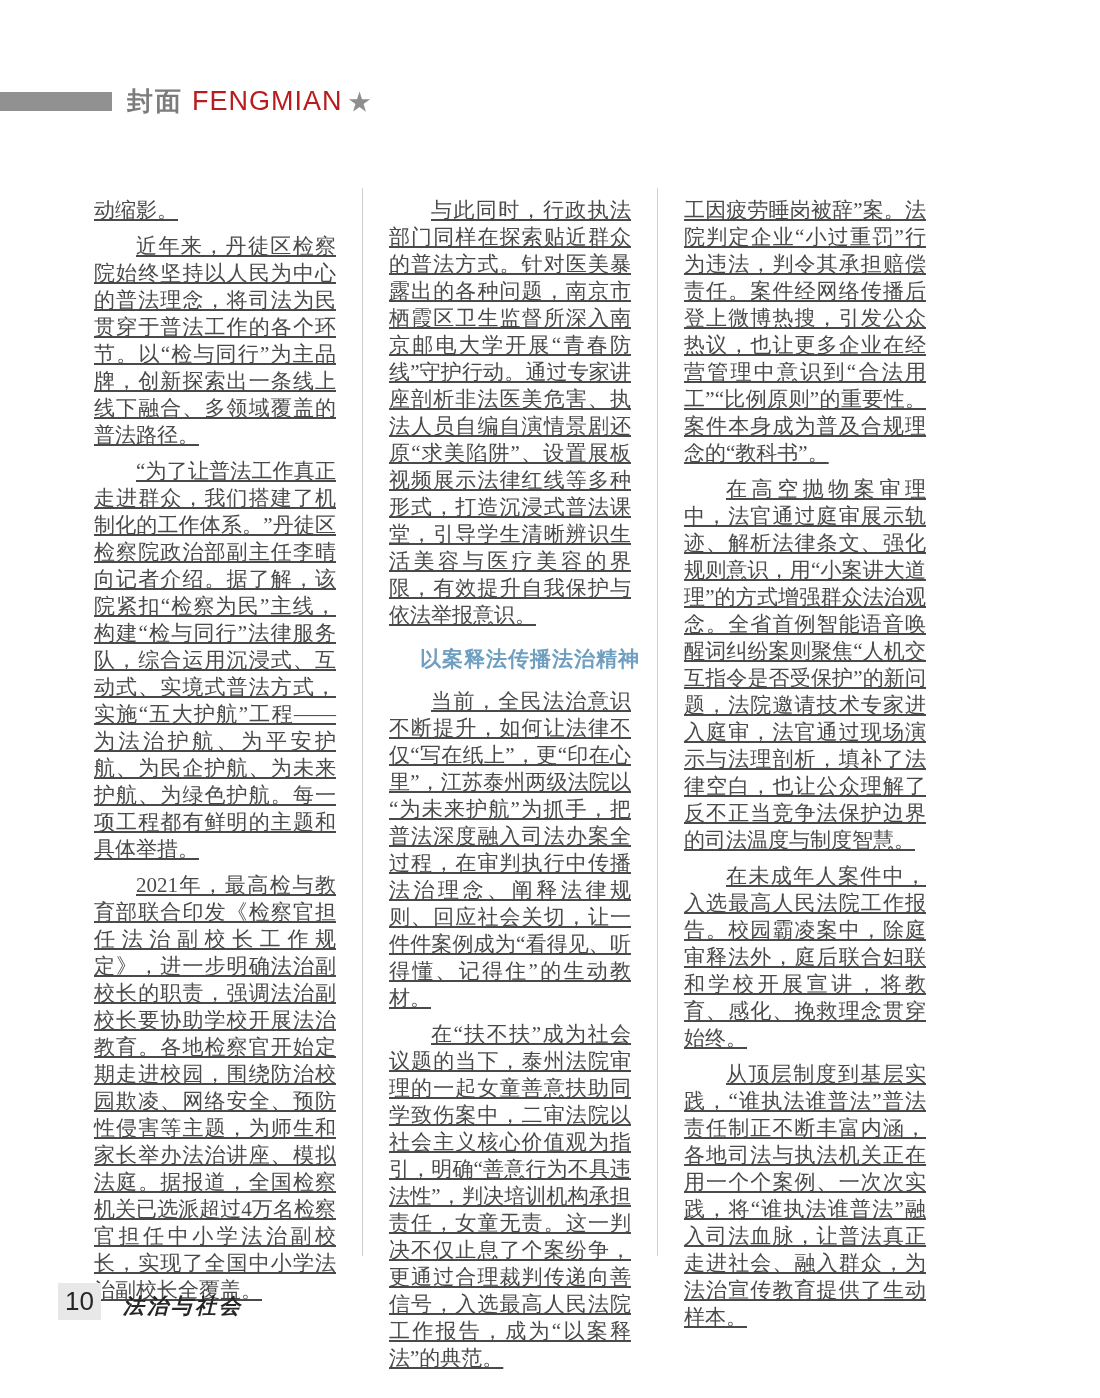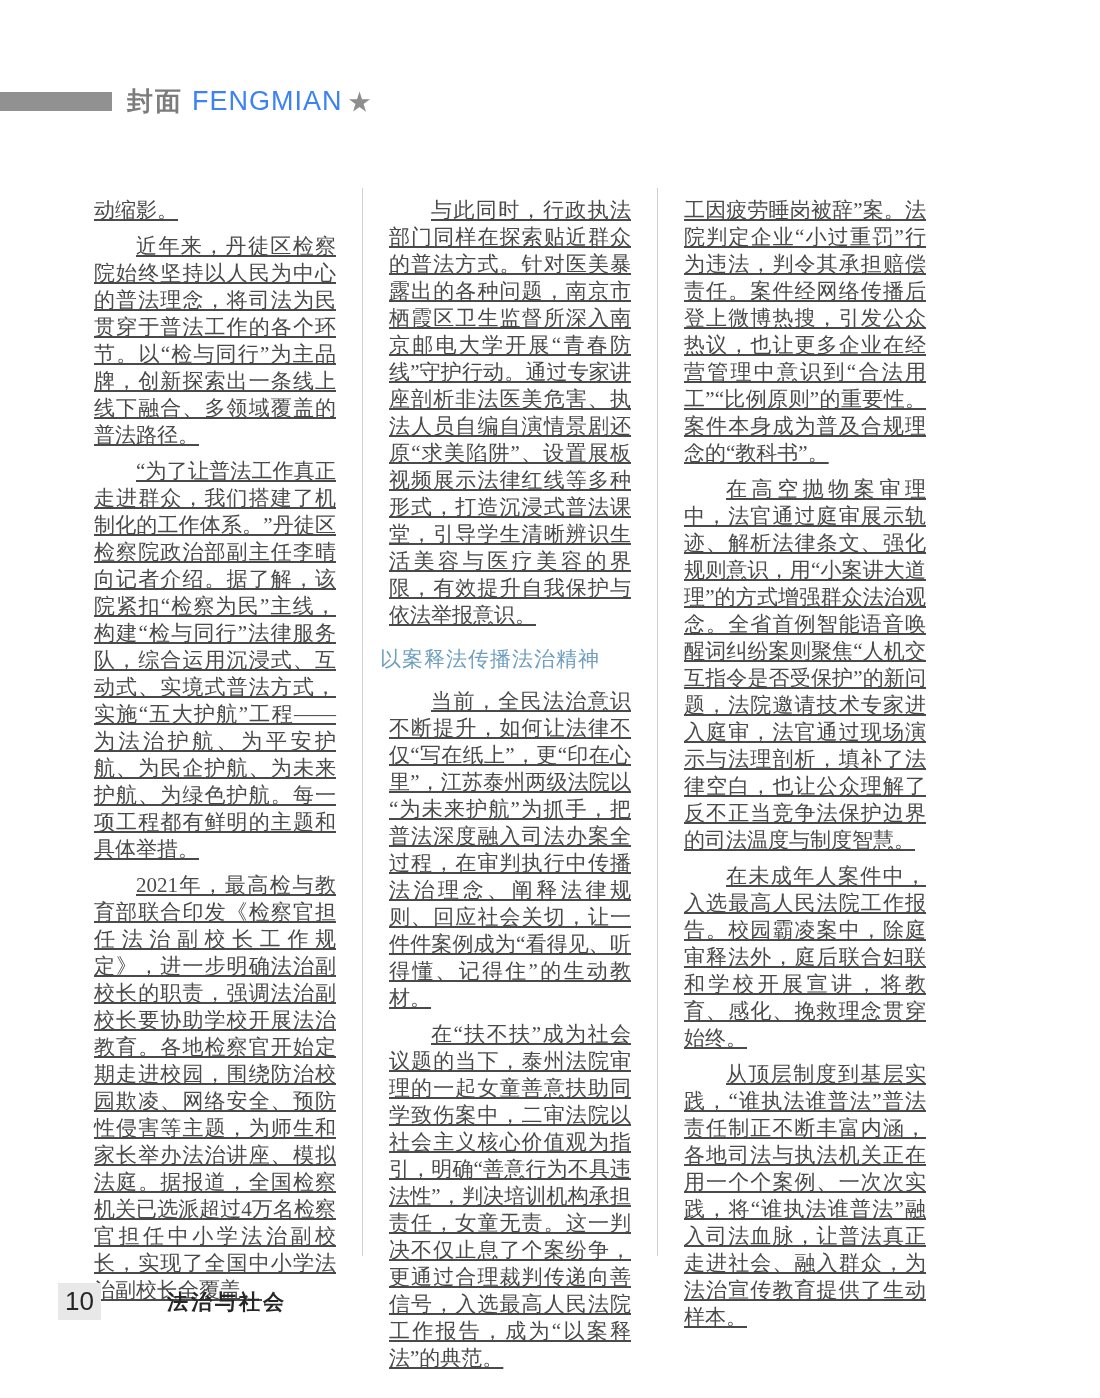--- a/index.html
+++ b/index.html
@@ -7,47 +7,47 @@
     position:relative; width:1100px; height:1398px;
     background:#ffffff; overflow:hidden;
     font-family:"Liberation Serif", serif;
   }
 
   
   .page-header { position:absolute; top:84px; left:0; display:flex; align-items:center; }
   .header-bar { width:112px; height:19px; background:var(--header-gray,#919191); }
   .header-cn { margin-left:15px; font-size:26px; font-weight:bold; color:#7c7c7c;
                font-family:"Liberation Sans", sans-serif; letter-spacing:2px; }
-  .header-en { margin-left:9px; font-size:27px; color:#3b82f6; letter-spacing:1px;
+  .header-en { margin-left:9px; font-size:27px; color:#b91c1c; letter-spacing:1px;
                font-family:"Liberation Sans", sans-serif; }
   .header-star { margin-left:5px; font-size:24px; color:#8e8e8e; }
 
   
   .columns { position:absolute; top:188px; left:85px; display:flex; align-items:flex-start; }
   .column { width:260px; }
   .divider { width:1px; height:1068px; background:#cfcfcf; margin:0 17px; }
   .para {
     margin:9px; font-size:21px; line-height:27px; color:var(--text-gray,#4a4a4a);
     text-align:justify; text-justify:inter-ideograph;
     overflow-wrap:break-word; word-break:break-all;text-decoration:underline;
   }
   .para.indent { text-indent:2em; }
   .section-heading {
-    margin:17px 0 15px; font-size:21px; line-height:27px; font-weight:normal;
-    text-align:left; color:var(--heading-blue,#6f9fc0); letter-spacing:1px;
+    margin:17px 0 15px; font-size:21px; line-height:27px; font-weight:bold;
+    text-align:right; color:var(--heading-blue,#6f9fc0); letter-spacing:1px;
   }
 
   
-  .page-footer { position:absolute; top:1283px; left:58px; display:flex; align-items:center;gap:44px; }
+  .page-footer { position:absolute; top:1283px; left:58px; display:flex; align-items:flex-end; }
   .footer-num {
     display:inline-block; background:#e8e8e8; color:#262626; font-size:26px;
     line-height:1; padding:5px 7px 6px; font-family:"Liberation Sans", sans-serif;
   }
   .footer-title { margin-left:22px; font-size:21px; font-weight:bold; color:#262626;
-                  letter-spacing:3px; font-family:"Liberation Sans", sans-serif; }
+                  letter-spacing:3px; font-family:"Liberation Sans", sans-serif;font-style:italic; }
 </style>
 </head>
 <body>
 
 <div class="page">
 
   <header class="page-header">
     <span class="header-bar"></span>
     <span class="header-cn">封面</span>
     <span class="header-en">FENGMIAN</span>

